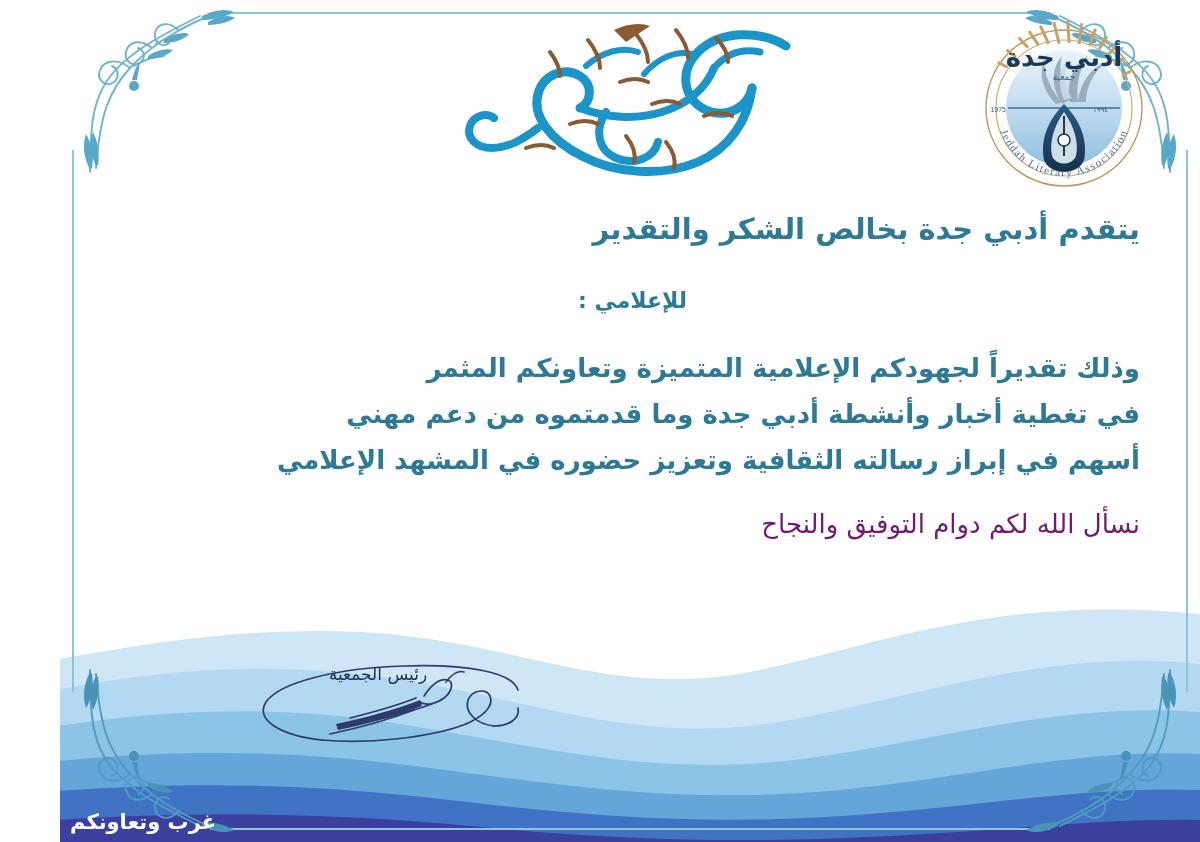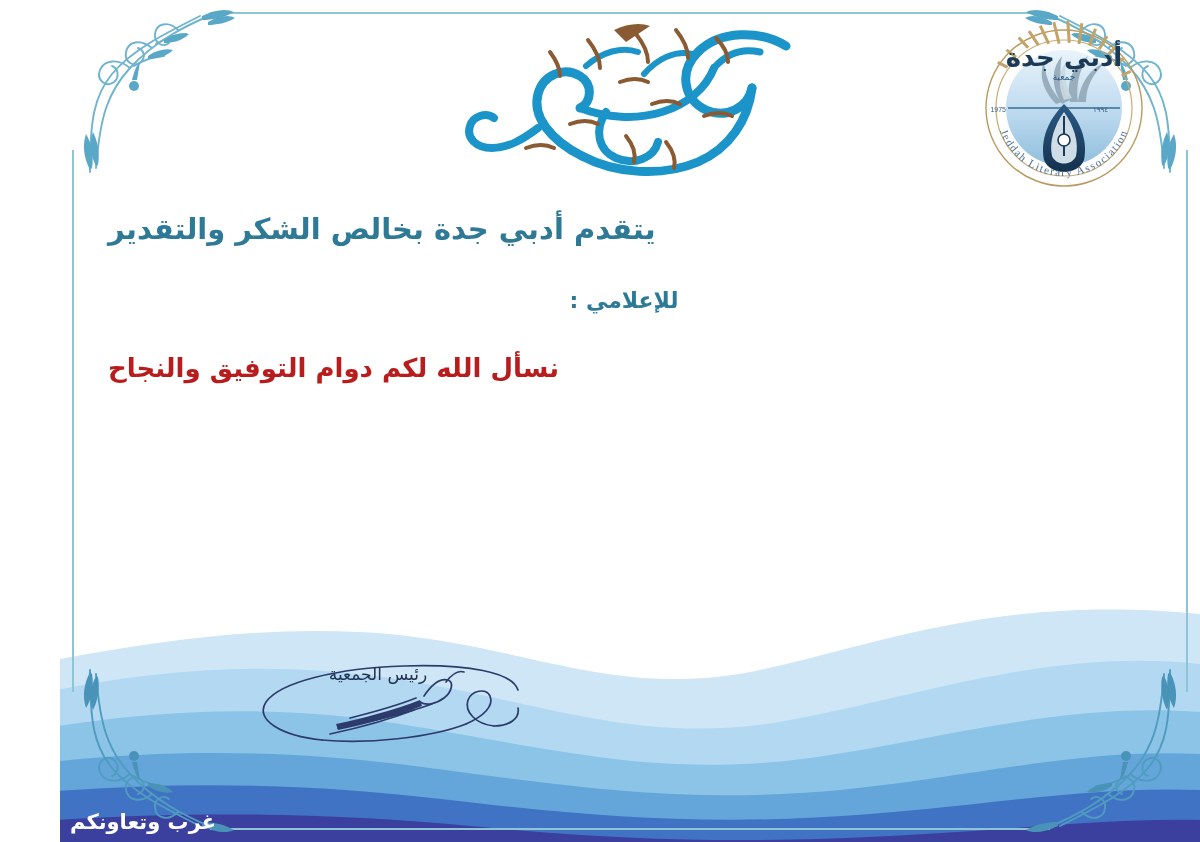--- a/index.html
+++ b/index.html
@@ -66,24 +66,24 @@
     margin: 0 auto;
     width: 400px;
     height: 196px;
     z-index: 5;
   }
 
   
   .content {
     position: absolute;
     top: 212px;
-    left: 48px;
+    left: 65px;
     right: 60px;
     z-index: 6;
-    text-align: left;
+    text-align: right;
     direction: rtl;
   }
   .line-heading {
     font-size: 29px;
     font-weight: bold;
     color: #2e7a96;
     letter-spacing: 0px;
     margin-bottom: 42px;
     white-space: nowrap;
   }
@@ -108,22 +108,22 @@
   .body-line {
     font-size: 26px;
     font-weight: bold;
     color: #2e7a96;
     margin-bottom: 16px;
     white-space: nowrap;
   }
   .body-block { margin-bottom: 34px; }
   .closing-line {
     font-size: 26px;
-    font-weight: bold;
-    color: #b91c1c;
+    font-weight: normal;
+    color: #701a75;
     white-space: nowrap;
   }
 
   
   .signature-block {
     position: absolute;
     left: 158px;
     top: 664px;
     width: 320px;
     height: 115px;
@@ -373,20 +373,25 @@
   </svg>
 
   <div class="content">
 
     <div class="line-heading">يتقدم  أدبي جدة بخالص الشكر والتقدير</div>
 
     <div class="recipient-row">
       <span class="recipient-label">للإعلامي :</span>
     </div>
 
+    <div class="body-block">
+      <div class="body-line">وذلك تقديراً لجهودكم الإعلامية المتميزة وتعاونكم المثمر</div>
+      <div class="body-line">في تغطية أخبار وأنشطة أدبي جدة وما قدمتموه من دعم مهني</div>
+      <div class="body-line">أسهم في إبراز رسالته الثقافية وتعزيز حضوره في المشهد الإعلامي</div>
+    </div>
 
     <div class="closing-line">نسأل الله لكم دوام التوفيق والنجاح</div>
   </div>
 
   <div class="signature-block">
     <svg class="sig-mark" viewBox="0 0 320 96" xmlns="http://www.w3.org/2000/svg">
       <g fill="none" stroke="#2c3b6b" stroke-width="1.7" stroke-linecap="round">
         <path d="M300,28 C294,10 250,2 186,4 C120,6 62,20 48,40 C36,58 64,74 104,78"></path>
         <path d="M104,78 C150,82 212,76 248,62"></path>
         <path d="M248,62 C266,54 276,44 272,34 C268,26 254,28 250,38 C246,50 258,62 276,64"></path>

